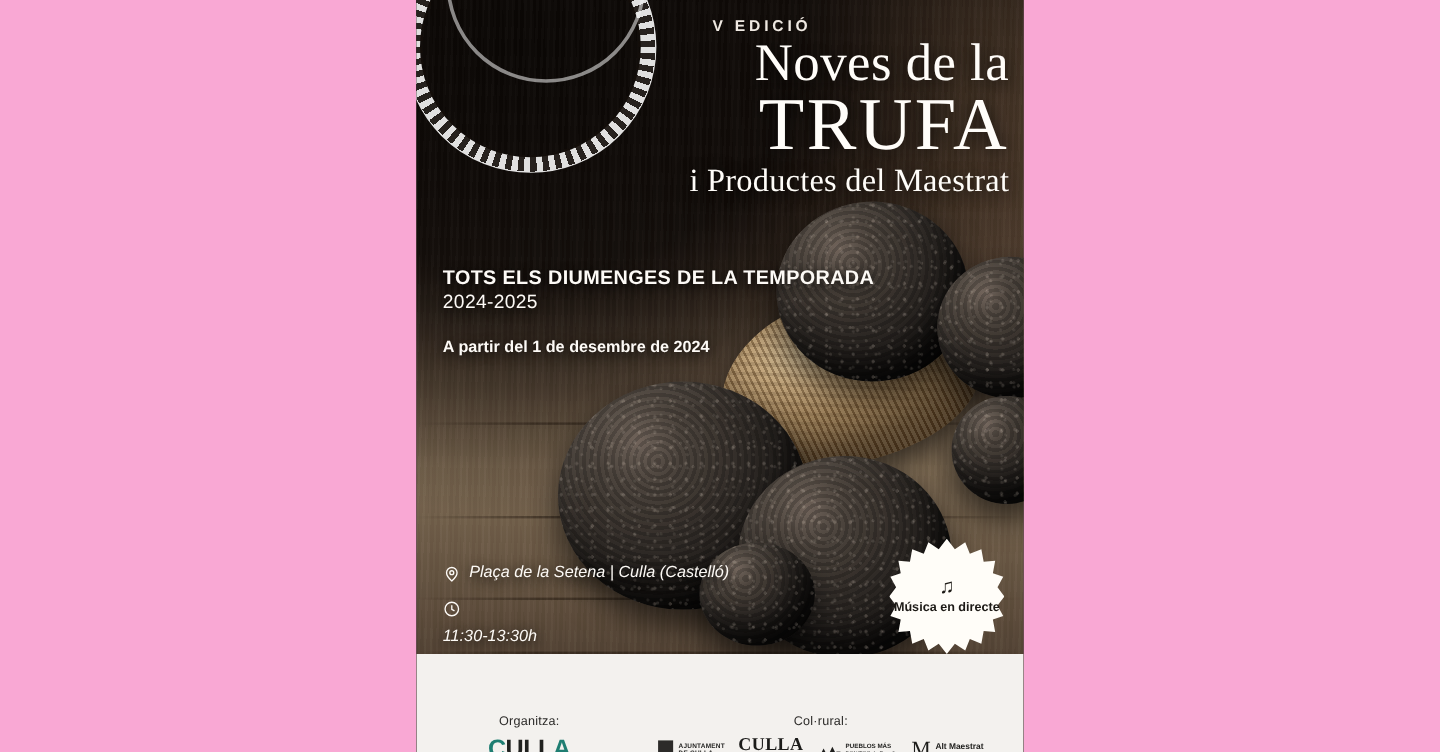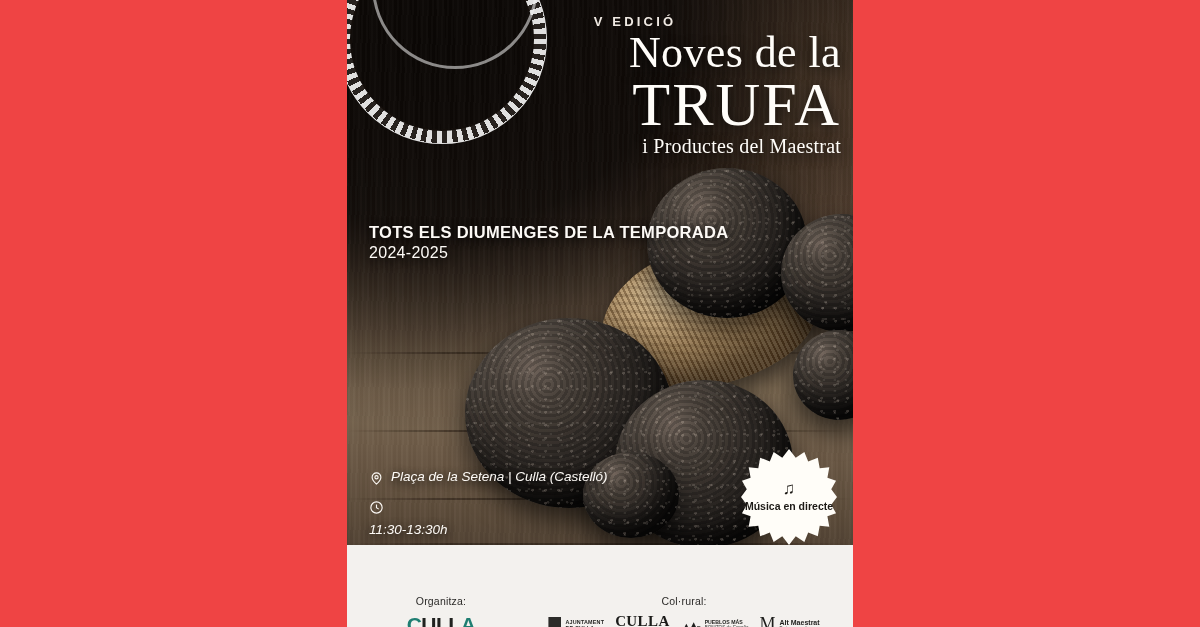--- a/index.html
+++ b/index.html
@@ -5,21 +5,21 @@
   * { box-sizing: border-box; margin: 0; padding: 0; }
   html, body {
     width: 1200px; height: 627px;
     background: #000;
     font-family: "Liberation Sans", sans-serif;
     overflow: hidden;
   }
   #stage {
     position: relative;
     width: 1200px; height: 627px;
-    background: #ef4444;
+    background: #f9a8d4;
   }
   
   #poster {
     position: absolute;
     left: 347px; top: 0;
     width: 506px; height: 627px;
     overflow: hidden;
     background: #1a1411;
   }
   
@@ -138,21 +138,21 @@
   .line-1, .line-2, .line-3 {
     font-family: "Liberation Serif", serif;
     color: #fffdf9;
     text-align: right;
     padding-right: 12px;
     text-shadow: 0 3px 14px rgba(0,0,0,.8);
     white-space: nowrap;
   }
   .line-1 { font-size: 44px; line-height: 1.02; margin-top: 2px; letter-spacing: .4px; }
   .line-2 { font-size: 62px; line-height: .98; letter-spacing: 2px; margin-top: -2px; }
-  .line-3 { font-size: 20px; line-height: 1.05; margin-top: 1px; letter-spacing: .2px; }
+  .line-3 { font-size: 27px; line-height: 1.05; margin-top: 1px; letter-spacing: .2px; }
 
   .info {
     position: absolute; left: 22px; top: 222px;
     color: #fdfaf6;
     text-shadow: 0 2px 10px rgba(0,0,0,.85);
   }
   .info .strong {
     font-size: 16.5px; font-weight: 700; line-height: 1.28; letter-spacing: .3px;
   }
   .info .year { font-size: 16px; font-weight: 400; line-height: 1.3; letter-spacing: .3px; }
@@ -277,20 +277,21 @@
     <div class="titles">
       <div class="edicio">V EDICIÓ</div>
       <div class="line-1">Noves de la</div>
       <div class="line-2">TRUFA</div>
       <div class="line-3">i Productes del Maestrat</div>
     </div>
 
     <div class="info">
       <div class="strong">TOTS ELS DIUMENGES DE LA TEMPORADA</div>
       <div class="year">2024-2025</div>
+      <div class="from">A partir del 1 de desembre de 2024</div>
     </div>
 
     <div class="meta">
       <div class="meta-row">
         <span class="meta-ic">
           <svg viewBox="0 0 24 24" width="15" height="15" fill="none" stroke="#fdfaf6" stroke-width="1.8">
             <path d="M12 21s7-6.1 7-11a7 7 0 1 0-14 0c0 4.9 7 11 7 11z"></path>
             <circle cx="12" cy="10" r="2.6"></circle>
           </svg>
         </span>

